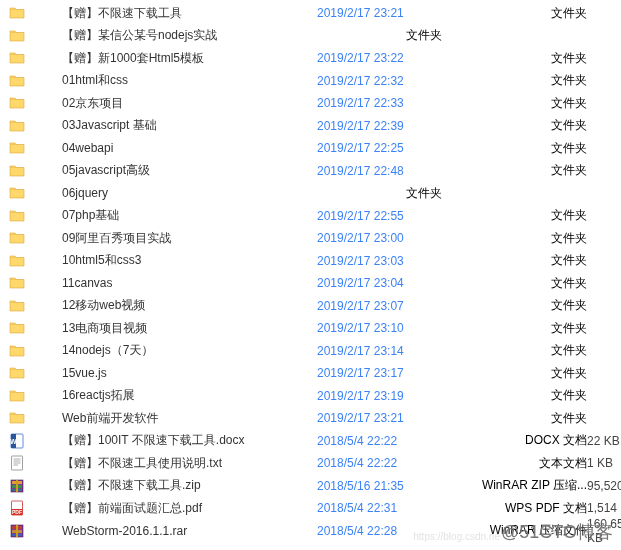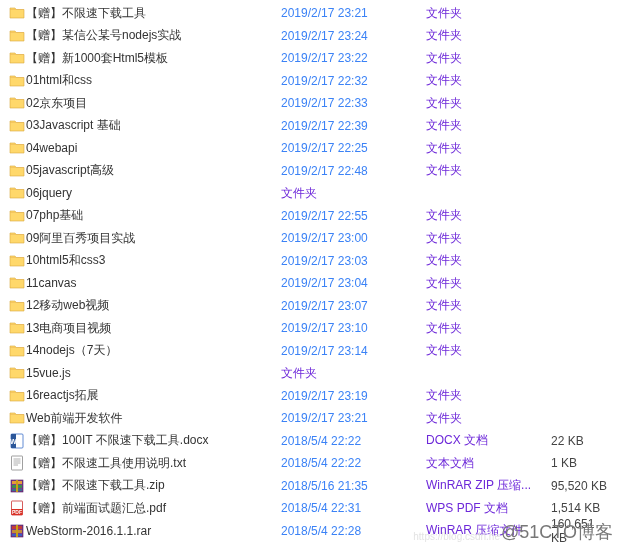--- a/index.html
+++ b/index.html
@@ -24,23 +24,23 @@
     padding-left: 8px;
     cursor: default;
   }
   .icon-cell {
     width: 18px;
     display: flex;
     align-items: center;
     justify-content: center;
     flex-shrink: 0;
   }
-  .name-cell { width: 255px; flex-shrink: 0; white-space: nowrap; overflow: hidden; text-overflow: ellipsis; }
+  .name-cell { width: 255px; flex-shrink: 0; white-space: nowrap; overflow: hidden; text-overflow: ellipsis; margin-left: 36px; }
   .date-cell { width: 145px; flex-shrink: 0; color: #3b82f6; }
-  .type-cell { width: 125px; flex-shrink: 0; color: #6d28d9; white-space: nowrap; overflow: hidden; text-overflow: ellipsis; }
+  .type-cell { width: 125px; flex-shrink: 0; color: #000000; white-space: nowrap; overflow: hidden; text-overflow: ellipsis; text-align: right; }
   .size-cell { width: 65px; flex-shrink: 0; color: #444; text-align: left; padding-right: 6px; }
   svg.ico { width: 16px; height: 16px; display: block; }
   .watermark {
     position: absolute;
     right: 8px;
     bottom: 6px;
     font-size: 18px;
     color: #777;
     font-weight: 400;
     pointer-events: none;
@@ -109,21 +109,20 @@
       <span class="type-cell">文件夹</span>
       <span class="size-cell"></span>
     </div>
     <div class="row">
       <span class="icon-cell">
         <svg class="ico" viewBox="0 0 16 16">
           <use href="#ic-folder"></use>
         </svg>
       </span>
       <span class="name-cell">【赠】某信公某号nodejs实战</span>
-      <span class="date-cell">2019/2/17 23:24</span>
       <span class="type-cell">文件夹</span>
       <span class="size-cell"></span>
     </div>
     <div class="row">
       <span class="icon-cell">
         <svg class="ico" viewBox="0 0 16 16">
           <use href="#ic-folder"></use>
         </svg>
       </span>
       <span class="name-cell">【赠】新1000套Html5模板</span>
@@ -273,20 +272,21 @@
       <span class="type-cell">文件夹</span>
       <span class="size-cell"></span>
     </div>
     <div class="row">
       <span class="icon-cell">
         <svg class="ico" viewBox="0 0 16 16">
           <use href="#ic-folder"></use>
         </svg>
       </span>
       <span class="name-cell">15vue.js</span>
+      <span class="date-cell">2019/2/17 23:17</span>
       <span class="type-cell">文件夹</span>
       <span class="size-cell"></span>
     </div>
     <div class="row">
       <span class="icon-cell">
         <svg class="ico" viewBox="0 0 16 16">
           <use href="#ic-folder"></use>
         </svg>
       </span>
       <span class="name-cell">16reactjs拓展</span>

